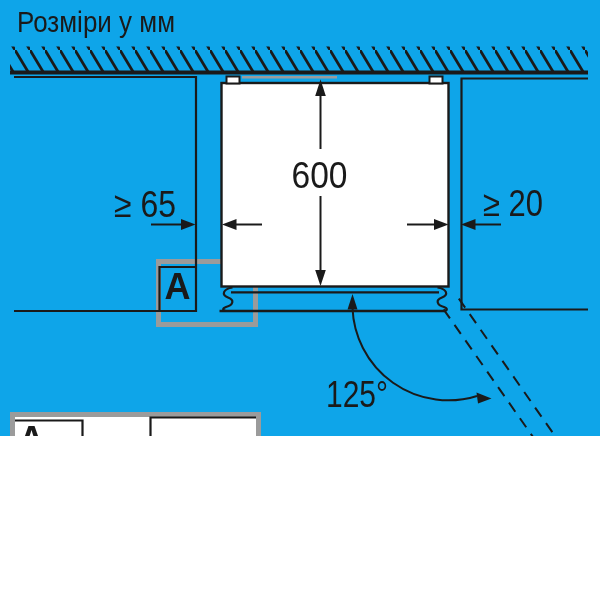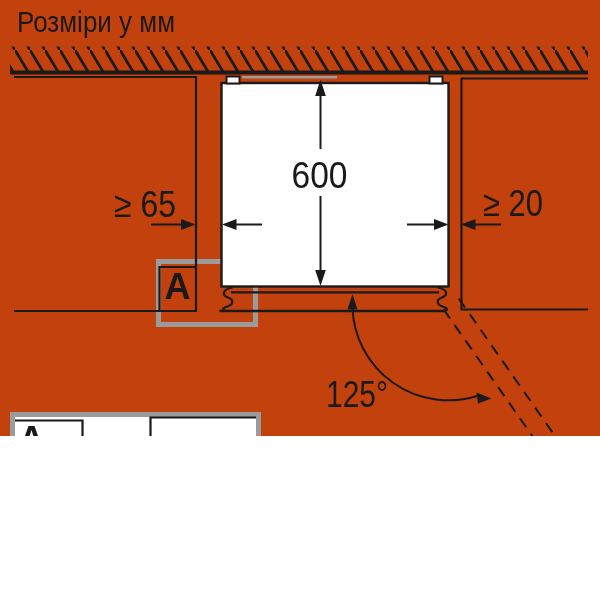--- a/index.html
+++ b/index.html
@@ -1,16 +1,16 @@
 <!DOCTYPE html>
 <html><head>
 <meta charset="utf-8">
 <style>
   html,body{margin:0;padding:0;background:#fff;}
-  .stage{width:600px;height:436px;background:#c2410c;overflow:hidden;}
+  .stage{width:600px;height:436px;background:#0ea5e9;overflow:hidden;}
   svg{display:block;}
   text{font-family:"Liberation Sans",sans-serif;fill:#1a1a1a;}
   .dim{font-size:36px;}
   .marker{font-weight:bold;font-size:36px;}
 </style>
 </head>
 <body>
 
 <div class="stage">
 <svg width="600" height="600" viewBox="0 0 600 600">

